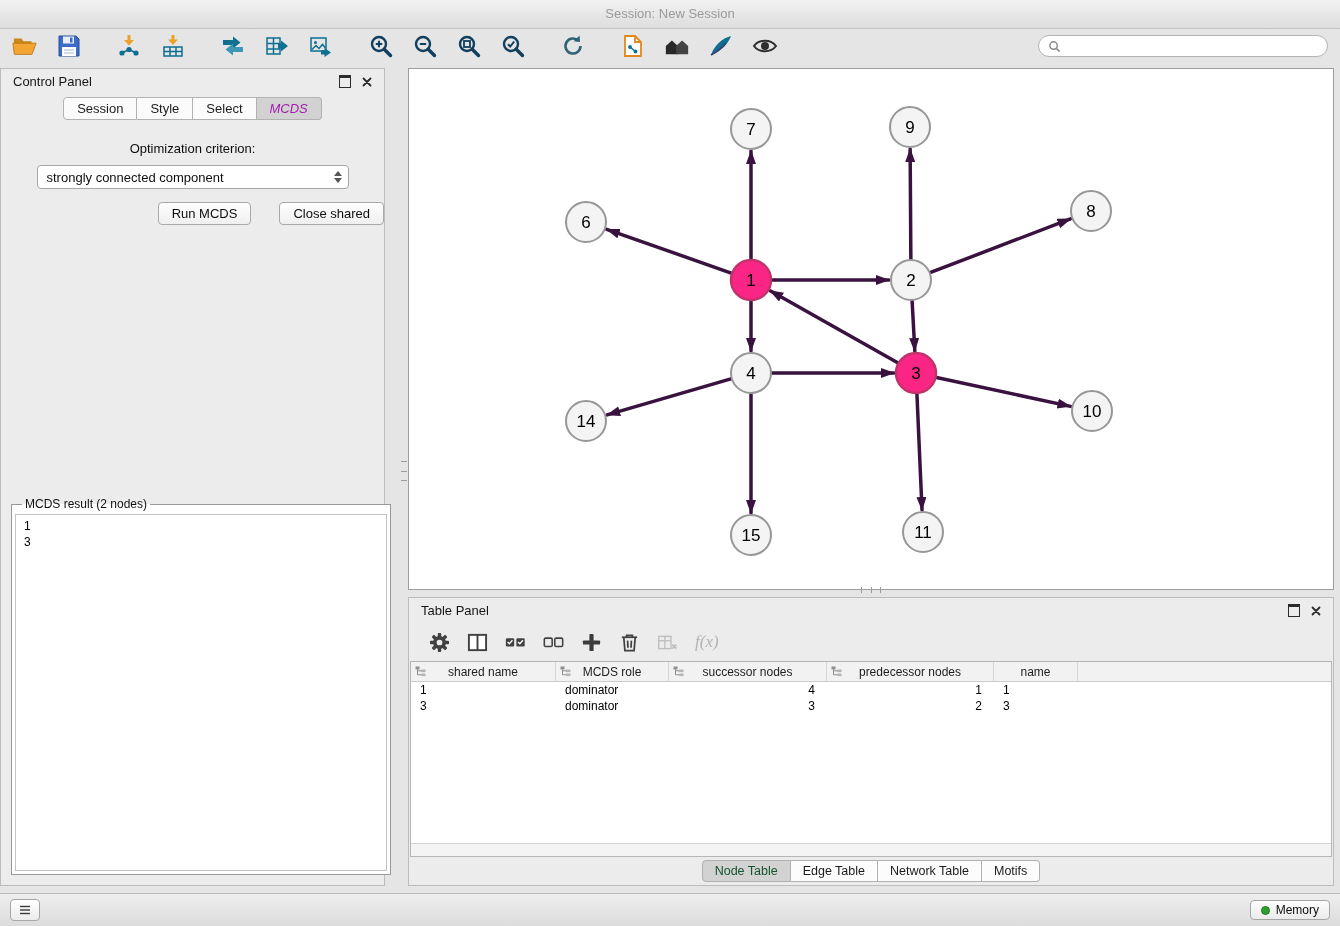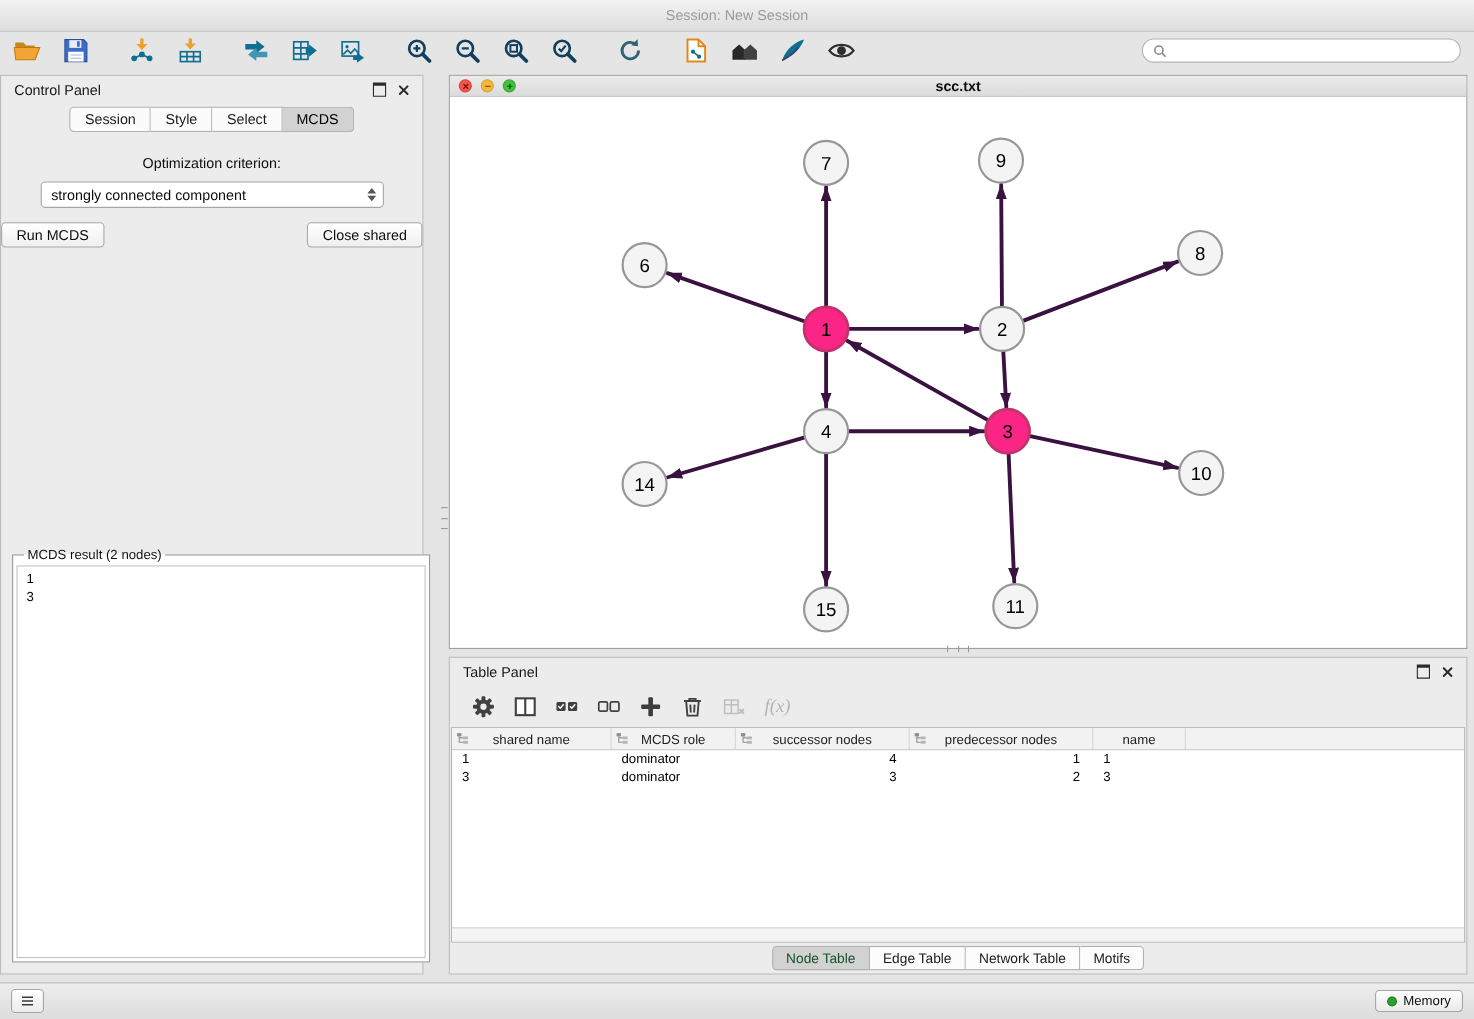--- a/index.html
+++ b/index.html
@@ -28,28 +28,28 @@
   .float-box { width:10px; height:9px; border:1.5px solid #2b2b2b; border-top-width:3px; display:inline-block; }
   .close-x { width:10px; height:10px; }
 
   
   .control-panel { position:absolute; left:0; top:68px; width:385px; height:818px;
     background:#ececec; border:1px solid #bcbcbc; box-sizing:border-box; }
   .cp-tabs { display:flex; justify-content:center; margin-top:3px; }
   .cp-tab { padding:3px 13px; font-size:13px; background:#fbfbfb; border:1px solid #b2b2b2; border-left:none; color:#1c1c1c; cursor:default; }
   .cp-tab:first-child { border-left:1px solid #b2b2b2; border-radius:4px 0 0 4px; }
   .cp-tab:last-child { border-radius:0 4px 4px 0; }
-  .cp-tab.active { background:#d2d2d2; color:#000000; }
+  .cp-tab.active { background:#d2d2d2; color:#a21caf;font-style:italic; }
   .opt-label { text-align:center; margin-top:21px; font-size:13px; color:#0d0d0d; }
   .dropdown { margin:9px auto 0; width:312px; height:24px; background:#fff; border:1px solid #a6a6a6;
     border-radius:4px; display:flex; align-items:center; padding:0 6px 0 9px; box-sizing:border-box; font-size:13px; color:#0d0d0d; }
   .dd-arrows { margin-left:auto; display:flex; flex-direction:column; gap:2px; align-items:center; }
   .arr-up { width:0; height:0; border-left:4px solid transparent; border-right:4px solid transparent; border-bottom:5px solid #555; }
   .arr-dn { width:0; height:0; border-left:4px solid transparent; border-right:4px solid transparent; border-top:5px solid #555; }
-  .cp-buttons { display:flex; justify-content:space-between; gap:4px; margin-top:13px; }
+  .cp-buttons { display:flex; justify-content:flex-end; gap:28px; margin-top:13px; }
   .btn { background:linear-gradient(#ffffff,#efefef); border:1px solid #a9a9a9; border-radius:4px;
     padding:3px 13px; font-size:13px; color:#0d0d0d; font-family:inherit; }
   .result-box { position:absolute; left:10px; top:428px; width:380px; height:378px;
     border:1px solid #999; background:#fff; box-sizing:border-box; padding:3px; }
   .result-box legend { font-size:12px; color:#111; padding:0 3px; margin-left:7px; }
   .result-inner { height:100%; box-sizing:border-box; border:1px solid #c3c3c3; background:#fff;
     padding:3px 8px; font-size:12px; line-height:16px; color:#000; overflow:auto; }
 
   
   .grip-v { position:absolute; left:401px; top:458px; width:6px; height:26px;
@@ -297,40 +297,20 @@
     </fieldset>
   </div>
 
   <div class="grip-v">
       <i></i>
       <i></i>
       <i></i>
     </div>
 
   <div class="net-window">
-    <div class="net-titlebar">
-      <span class="net-title">scc.txt</span>
-      <span class="traffic">
-        <span class="tl red">
-          <svg viewBox="0 0 8 8">
-              <path d="M1.5 1.5 L6.5 6.5 M6.5 1.5 L1.5 6.5" stroke="#8c1008" stroke-width="1.4"></path>
-            </svg>
-        </span>
-        <span class="tl yellow">
-          <svg viewBox="0 0 8 8">
-              <line x1="1.2" y1="4" x2="6.8" y2="4" stroke="#8c5a00" stroke-width="1.5"></line>
-            </svg>
-        </span>
-        <span class="tl green">
-          <svg viewBox="0 0 8 8">
-              <path d="M4 1.2 v5.6 M1.2 4 h5.6" stroke="#0c5d0a" stroke-width="1.5"></path>
-            </svg>
-        </span>
-      </span>
-    </div>
     <svg id="graph-svg" width="924" height="503" viewBox="0 0 924 503">
         <defs>
           <marker id="arw" markerUnits="userSpaceOnUse" markerWidth="16" markerHeight="12" refX="13" refY="5" orient="auto">
             <path d="M0,0 L14,5 L0,10 Z" fill="#3a1240"></path>
           </marker>
         </defs>
         <line x1="342" y1="190" x2="342" y2="82" stroke="#3a1240" stroke-width="3.5" stroke-linecap="round" marker-end="url(#arw)"></line>
         <line x1="322.18835217887363" y1="204.03590561439194" x2="197.75505962213242" y2="160.2957179277799" stroke="#3a1240" stroke-width="3.5" stroke-linecap="round" marker-end="url(#arw)"></line>
         <line x1="363" y1="211" x2="480" y2="211" stroke="#3a1240" stroke-width="3.5" stroke-linecap="round" marker-end="url(#arw)"></line>
         <line x1="342" y1="232" x2="342" y2="282" stroke="#3a1240" stroke-width="3.5" stroke-linecap="round" marker-end="url(#arw)"></line>

